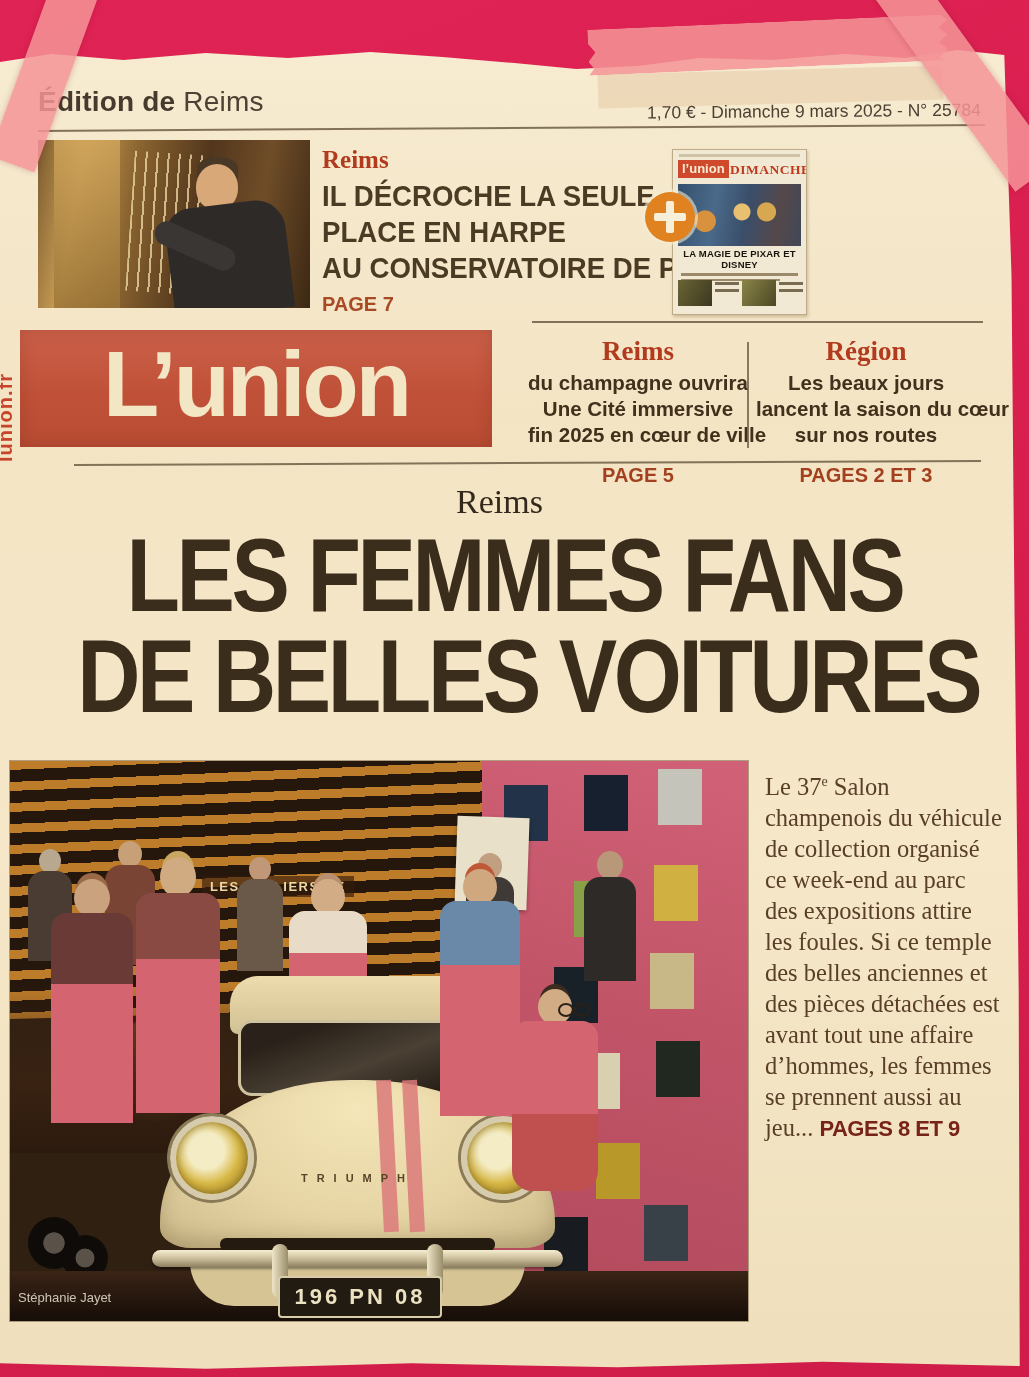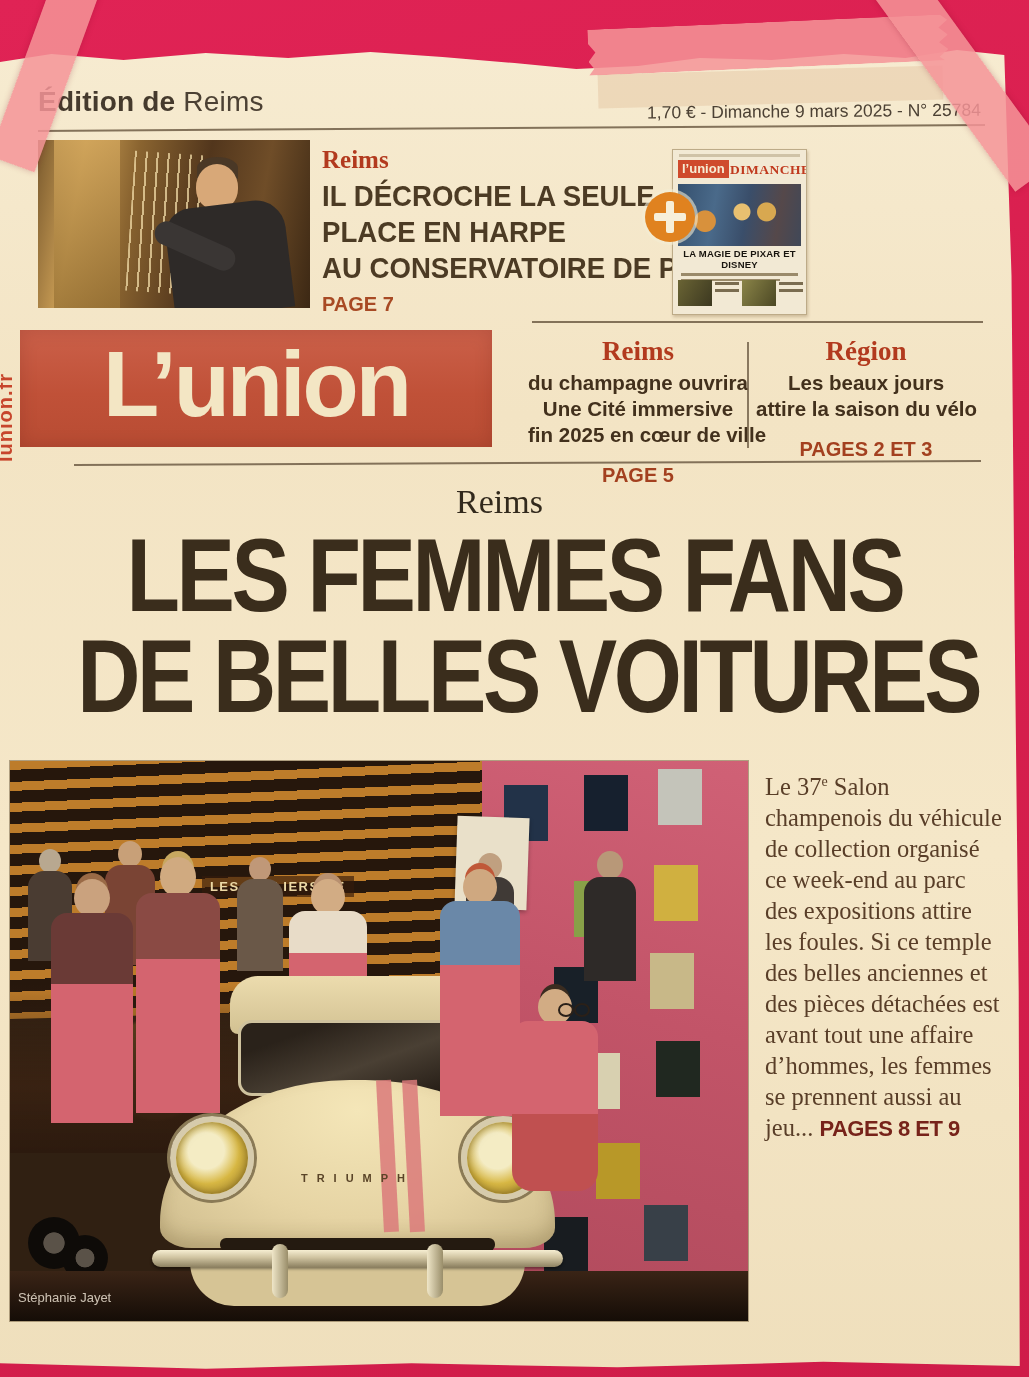--- a/index.html
+++ b/index.html
@@ -193,21 +193,22 @@
       <span class="kicker-serif">Reims</span>
       <div class="tl">du champagne ouvrira</div>
       <div class="tl">Une Cité immersive</div>
       <div class="tl">fin 2025 en cœur de ville</div>
       <div class="pref">PAGE 5</div>
     </div>
     <div class="vdiv"></div>
     <div class="teaser rgt">
       <span class="kicker-serif">Région</span>
       <div class="tl">Les beaux jours</div>
-      <div class="tl">attire la saison du vélo</div>
+      <div class="tl">lancent la saison du cœur</div>
+      <div class="tl">sur nos routes</div>
       <div class="pref">PAGES 2 ET 3</div>
     </div>
     <div class="rule rule-mast"></div>
 
     <div class="lead-kicker">Reims</div>
     <div class="hl l1">LES FEMMES FANS</div>
     <div class="hl l2">DE BELLES VOITURES</div>
 
     <div class="mphoto">
       <div class="wall-stripes"></div>
@@ -270,20 +271,23 @@
         <div class="stripe s1"></div>
         <div class="stripe s2"></div>
         <div class="brand">TRIUMPH</div>
         <div class="light lt"></div>
         <div class="light rt"></div>
         <div class="valance"></div>
         <div class="grille"></div>
         <div class="bumper"></div>
         <div class="ovr o1"></div>
         <div class="ovr o2"></div>
+        <div class="plate">
+            <span>196 PN 08</span>
+          </div>
       </div>
 
       <div class="tire" style="left:18px;bottom:52px;width:52px;height:52px;"></div>
       <div class="tire" style="left:52px;bottom:40px;width:46px;height:46px;"></div>
       <div class="floor"></div>
       <div class="credit">Stéphanie Jayet</div>
     </div>
 
     <div class="bodycol">
       <span>Le 37</span><sup>e</sup><span> Salon champenois du véhicule de collection organisé ce week-end au parc des expositions attire les foules. Si ce temple des belles anciennes et des pièces détachées est avant tout une affaire d’hommes, les femmes se prennent aussi au jeu... </span><span class="pref">PAGES 8 ET 9</span>

